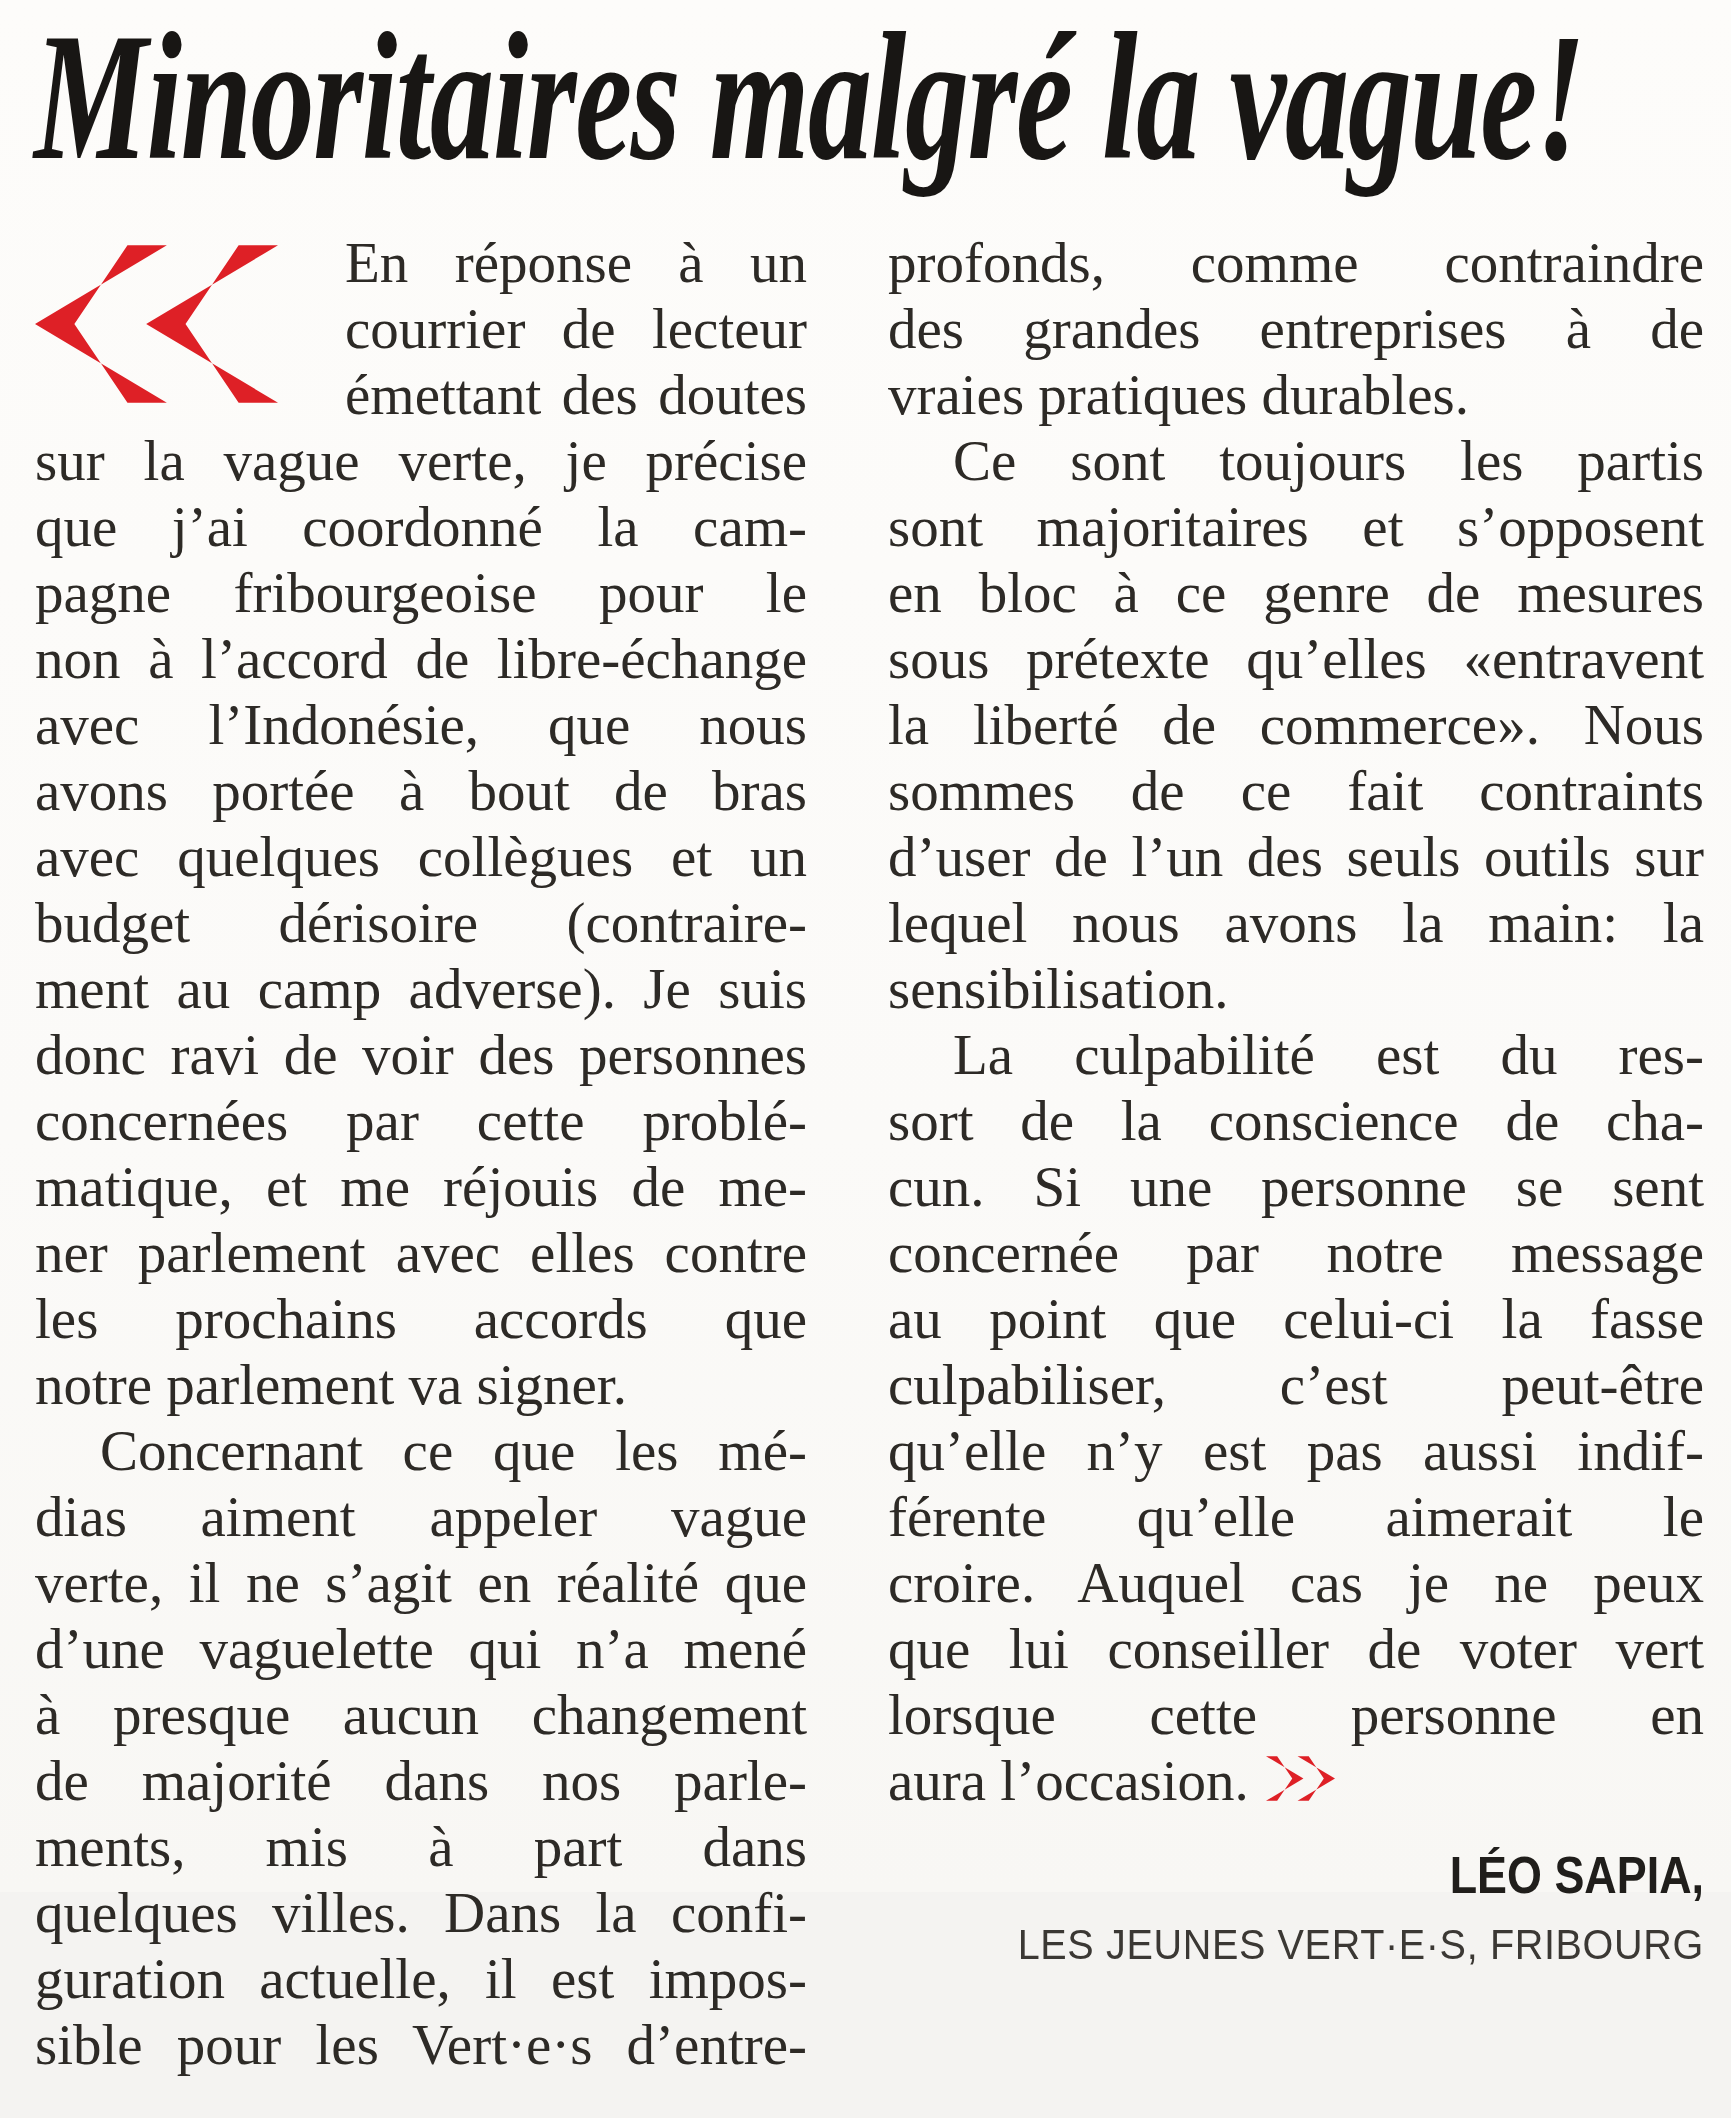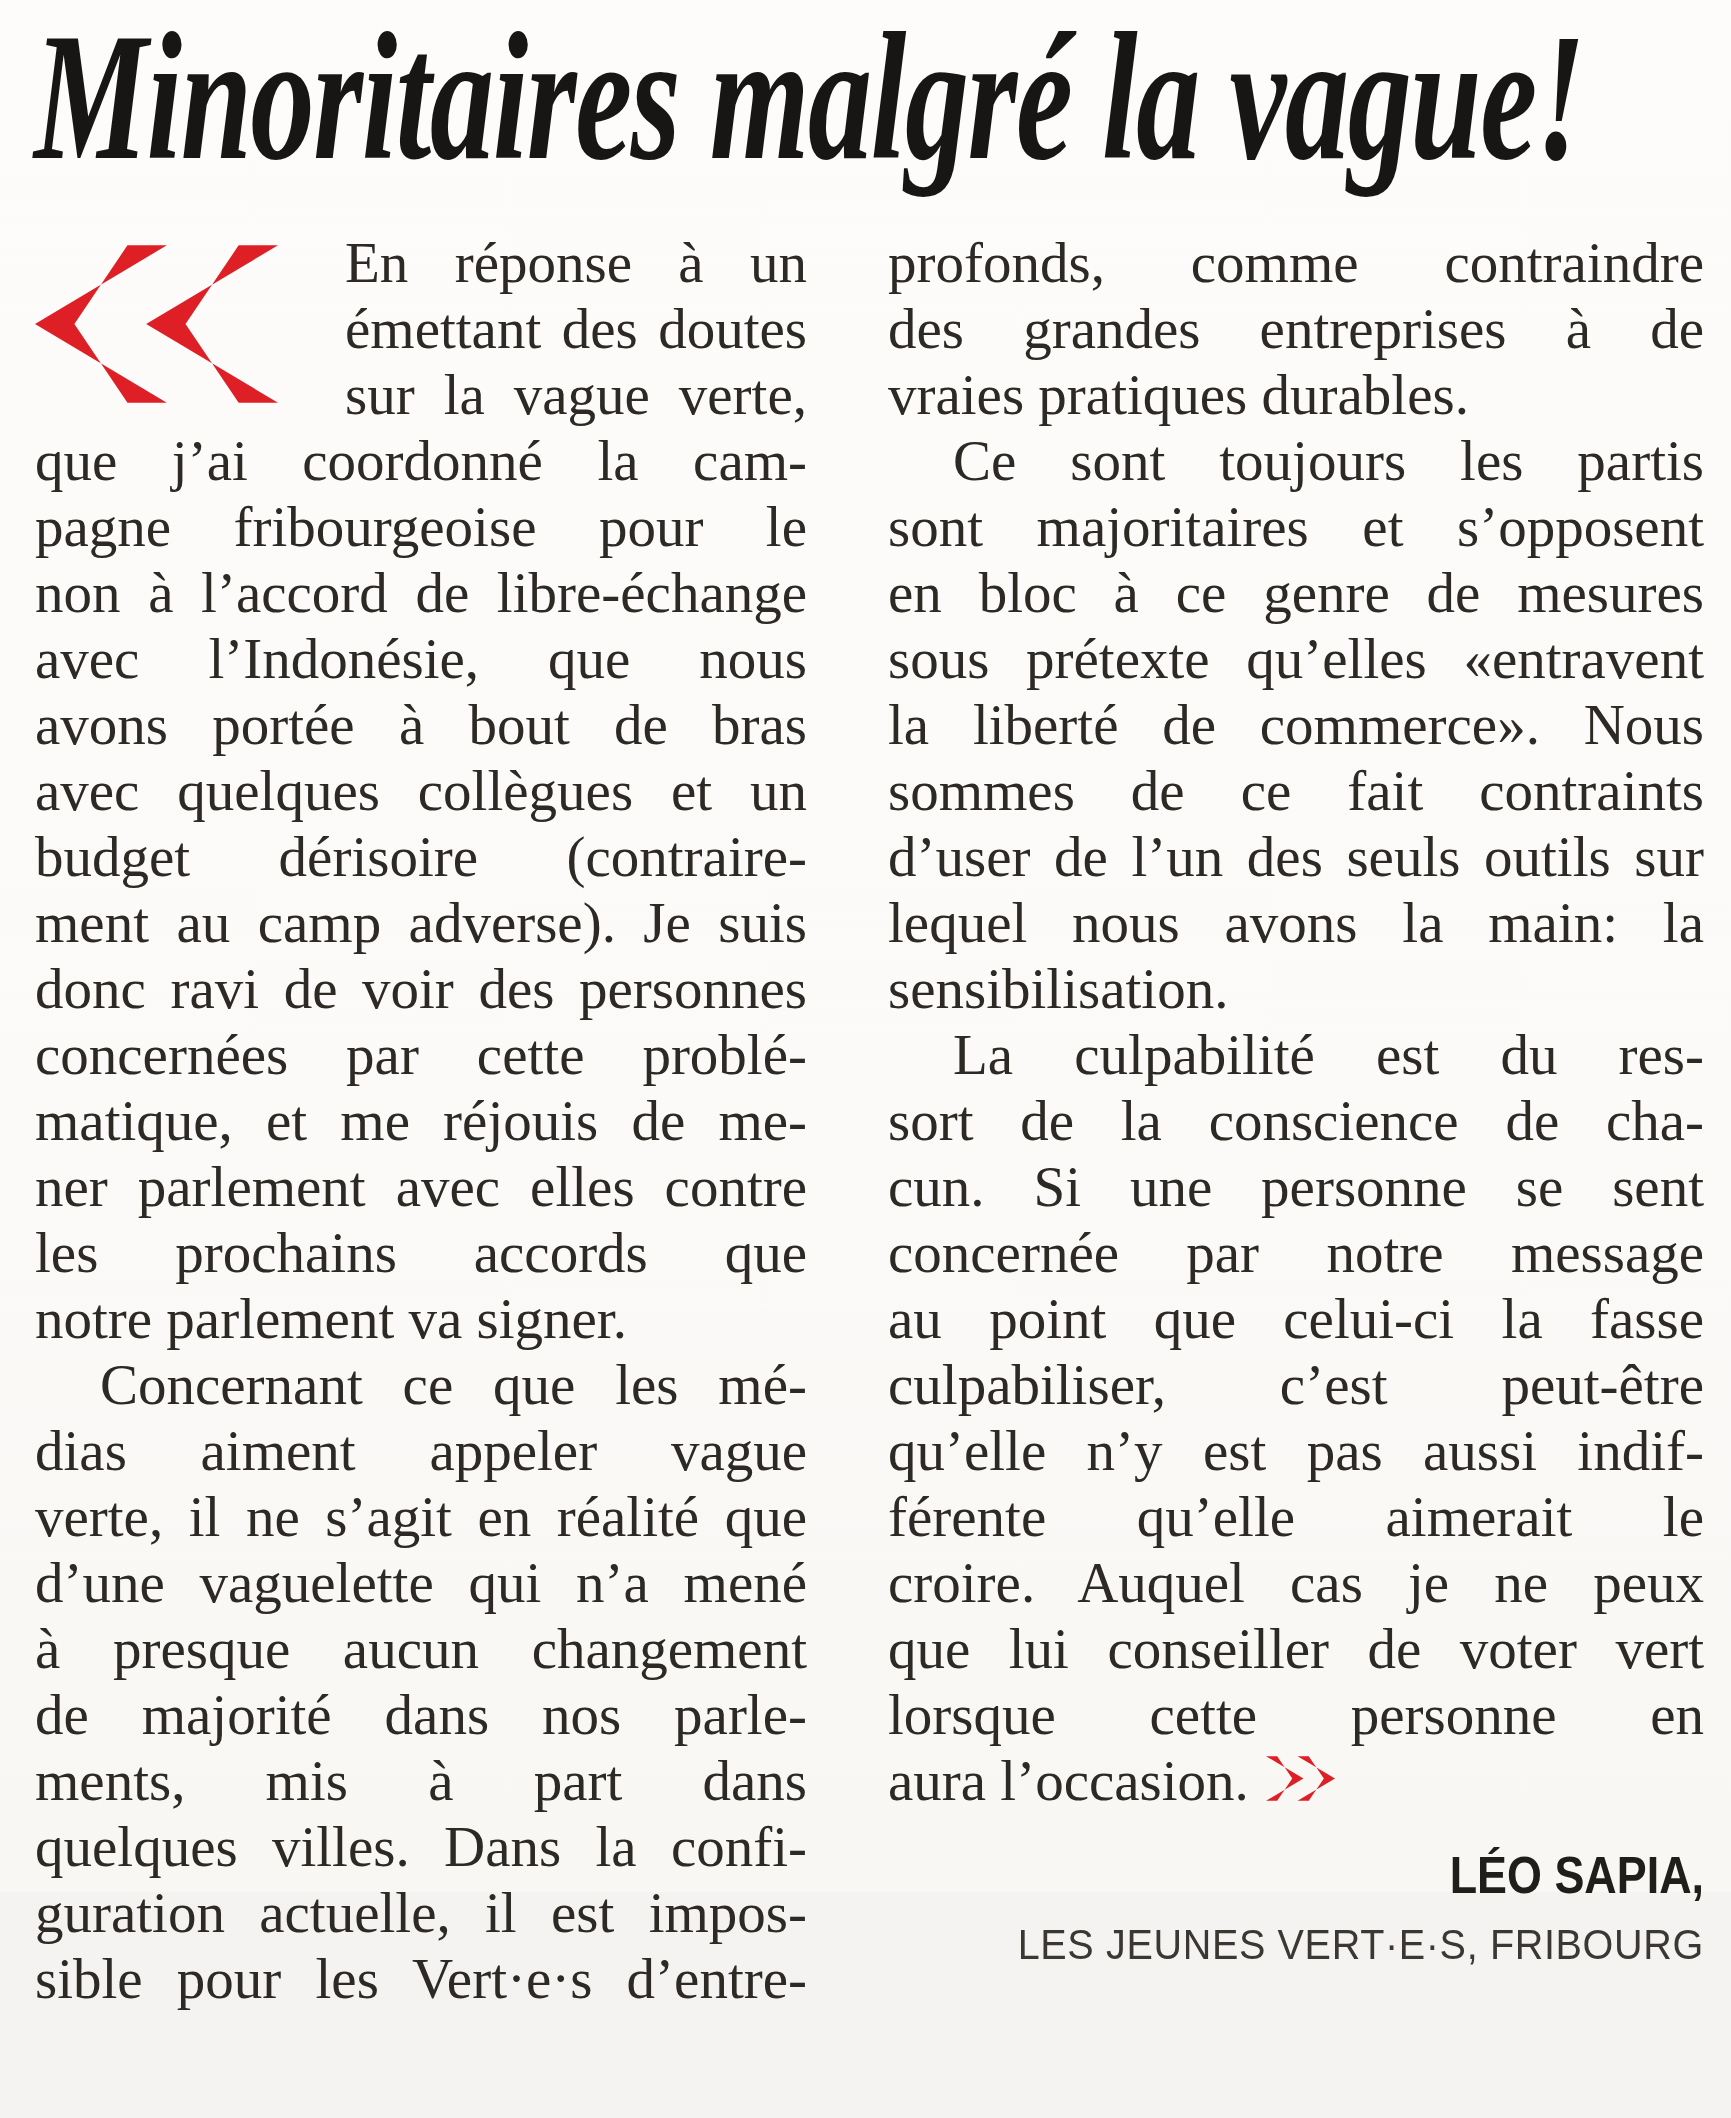--- a/index.html
+++ b/index.html
@@ -94,20 +94,21 @@
   <div class="cols">
     <div class="col col-left">
       <div class="lines" id="lines-0">
         <div class="dropquote">
           <svg width="243" height="158" viewBox="0 0 247 160" xmlns="http://www.w3.org/2000/svg" aria-hidden="true">
             <polygon points="134,0 0,80 134,160 94,160 40,80 94,0" fill="#de2026"></polygon>
             <polygon points="134,0 0,80 134,160 94,160 40,80 94,0" fill="#de2026" transform="translate(113,0)"></polygon>
           </svg>
         </div>
       <div class="line">En réponse à un</div>
+          <div class="line">courrier de lecteur</div>
           <div class="line">émettant des doutes</div>
           <div class="line">sur la vague verte, je précise</div>
           <div class="line">que j’ai coordonné la cam-</div>
           <div class="line">pagne fribourgeoise pour le</div>
           <div class="line">non à l’accord de libre-échange</div>
           <div class="line">avec l’Indonésie, que nous</div>
           <div class="line">avons portée à bout de bras</div>
           <div class="line">avec quelques collègues et un</div>
           <div class="line">budget dérisoire (contraire-</div>
           <div class="line">ment au camp adverse). Je suis</div>

